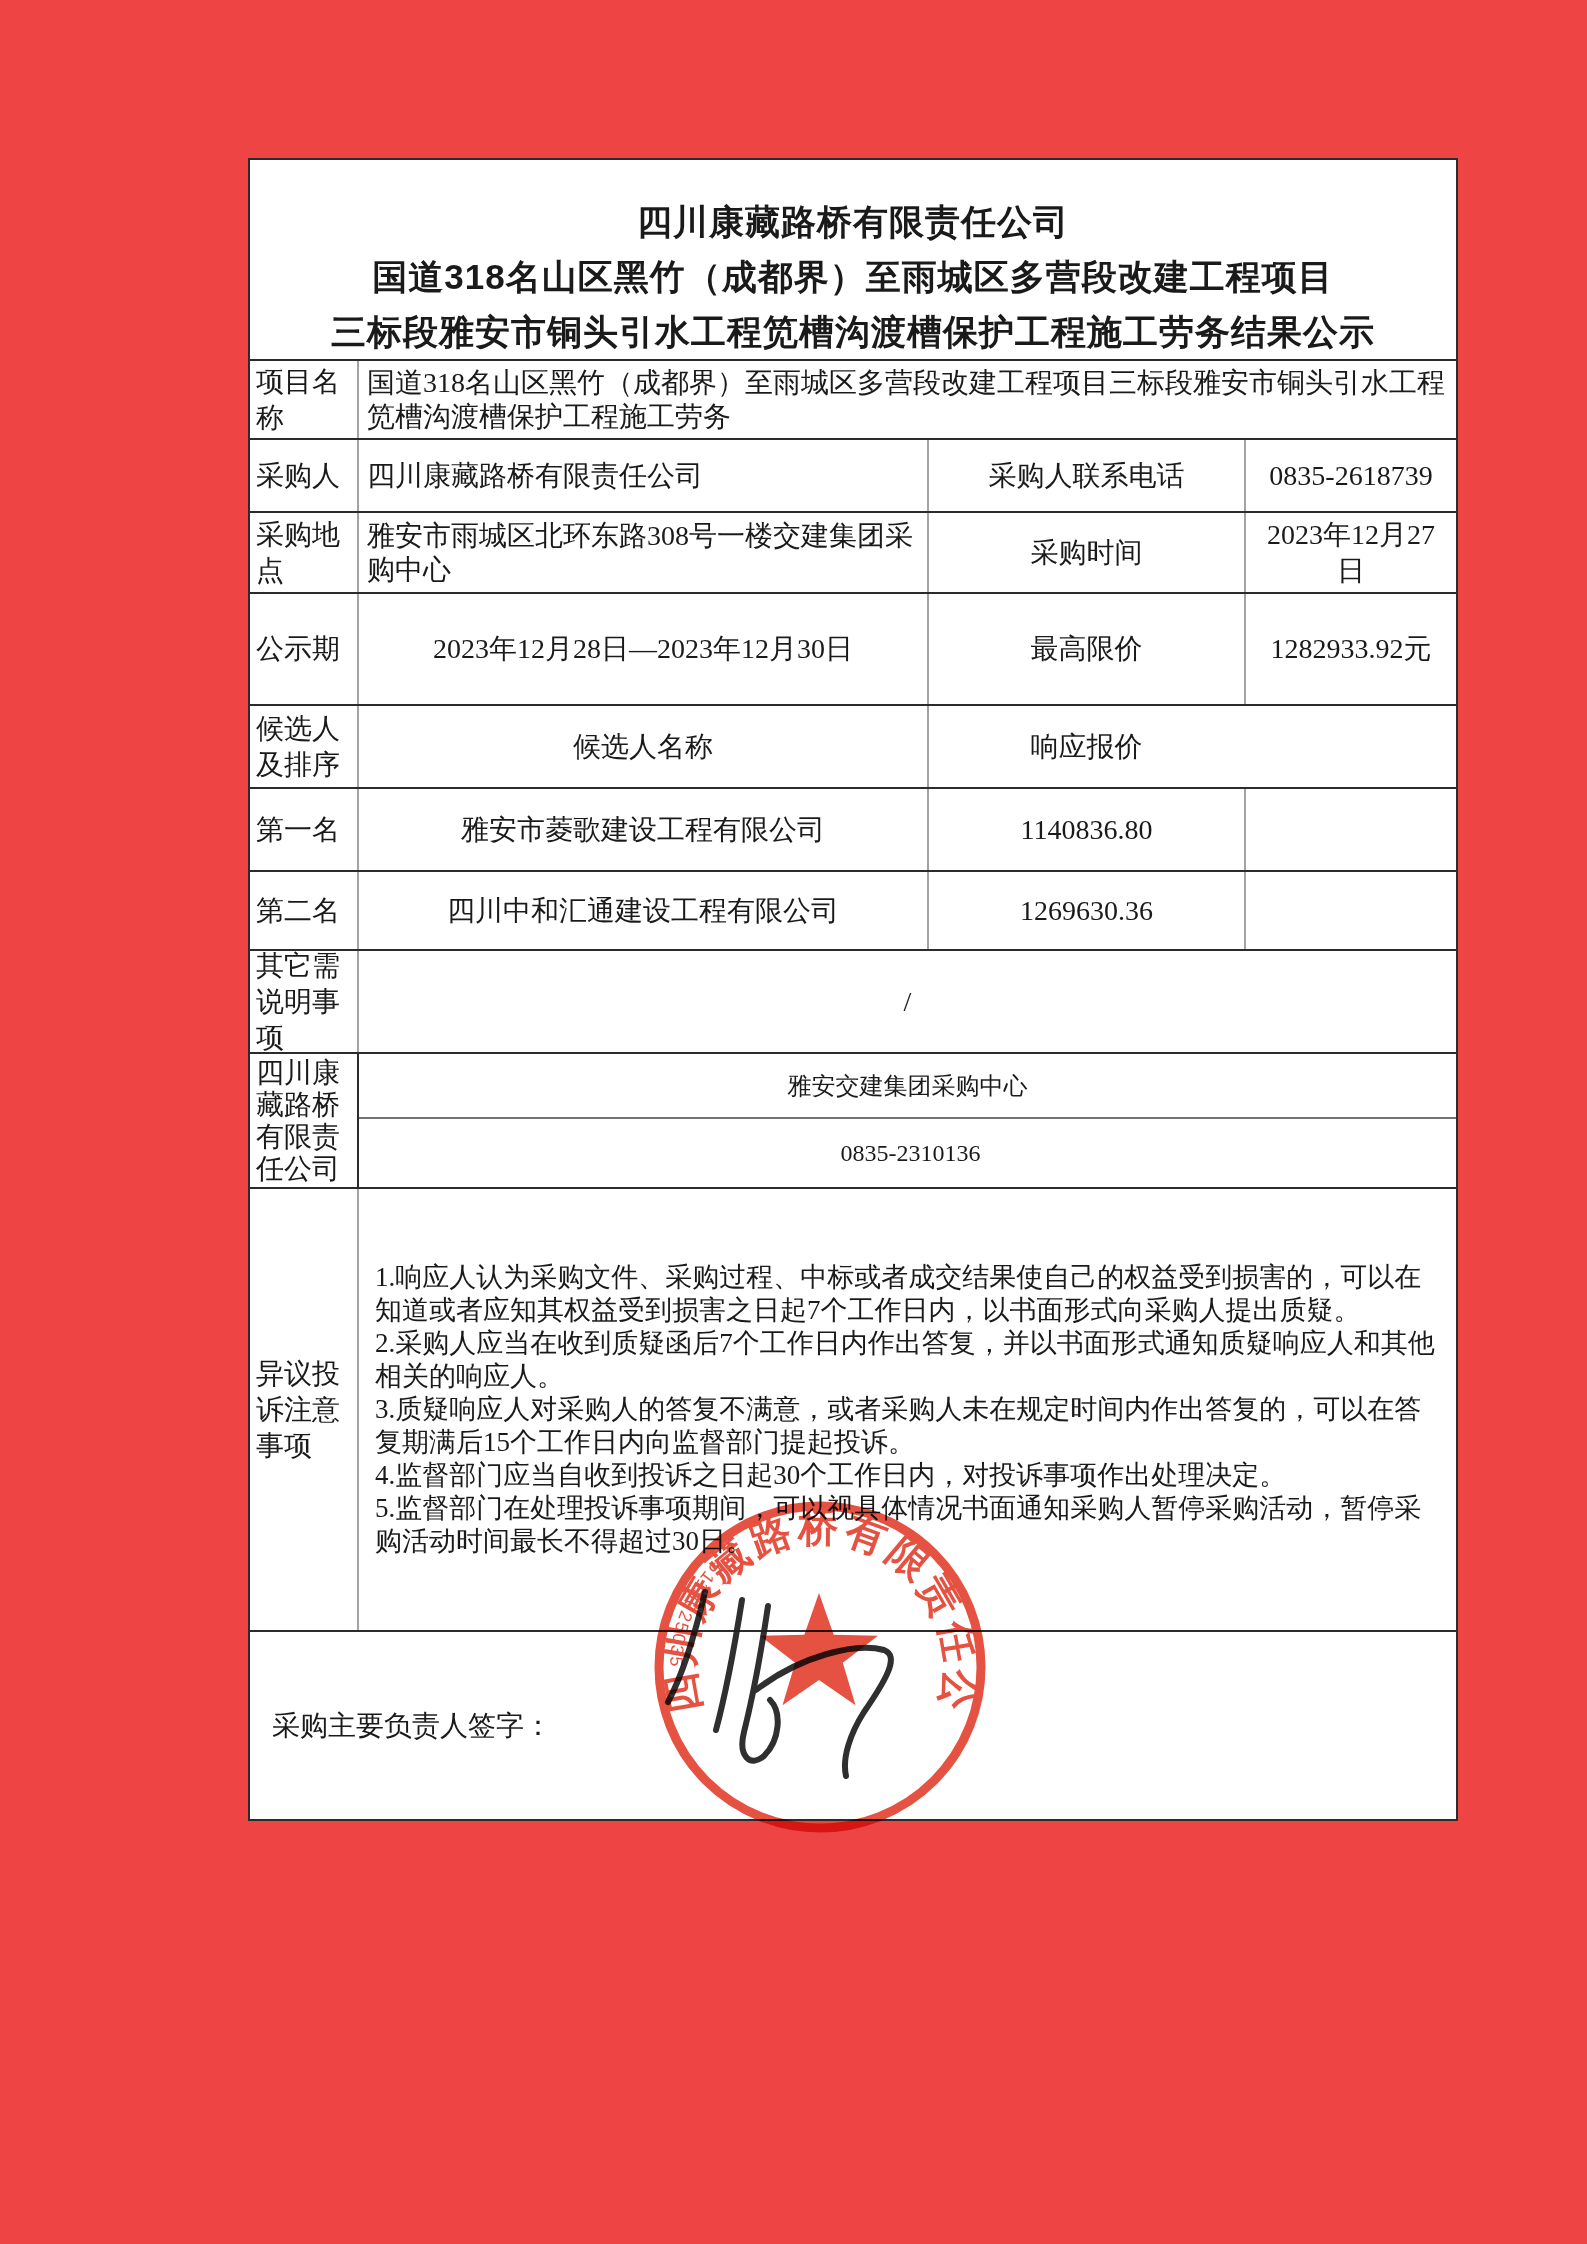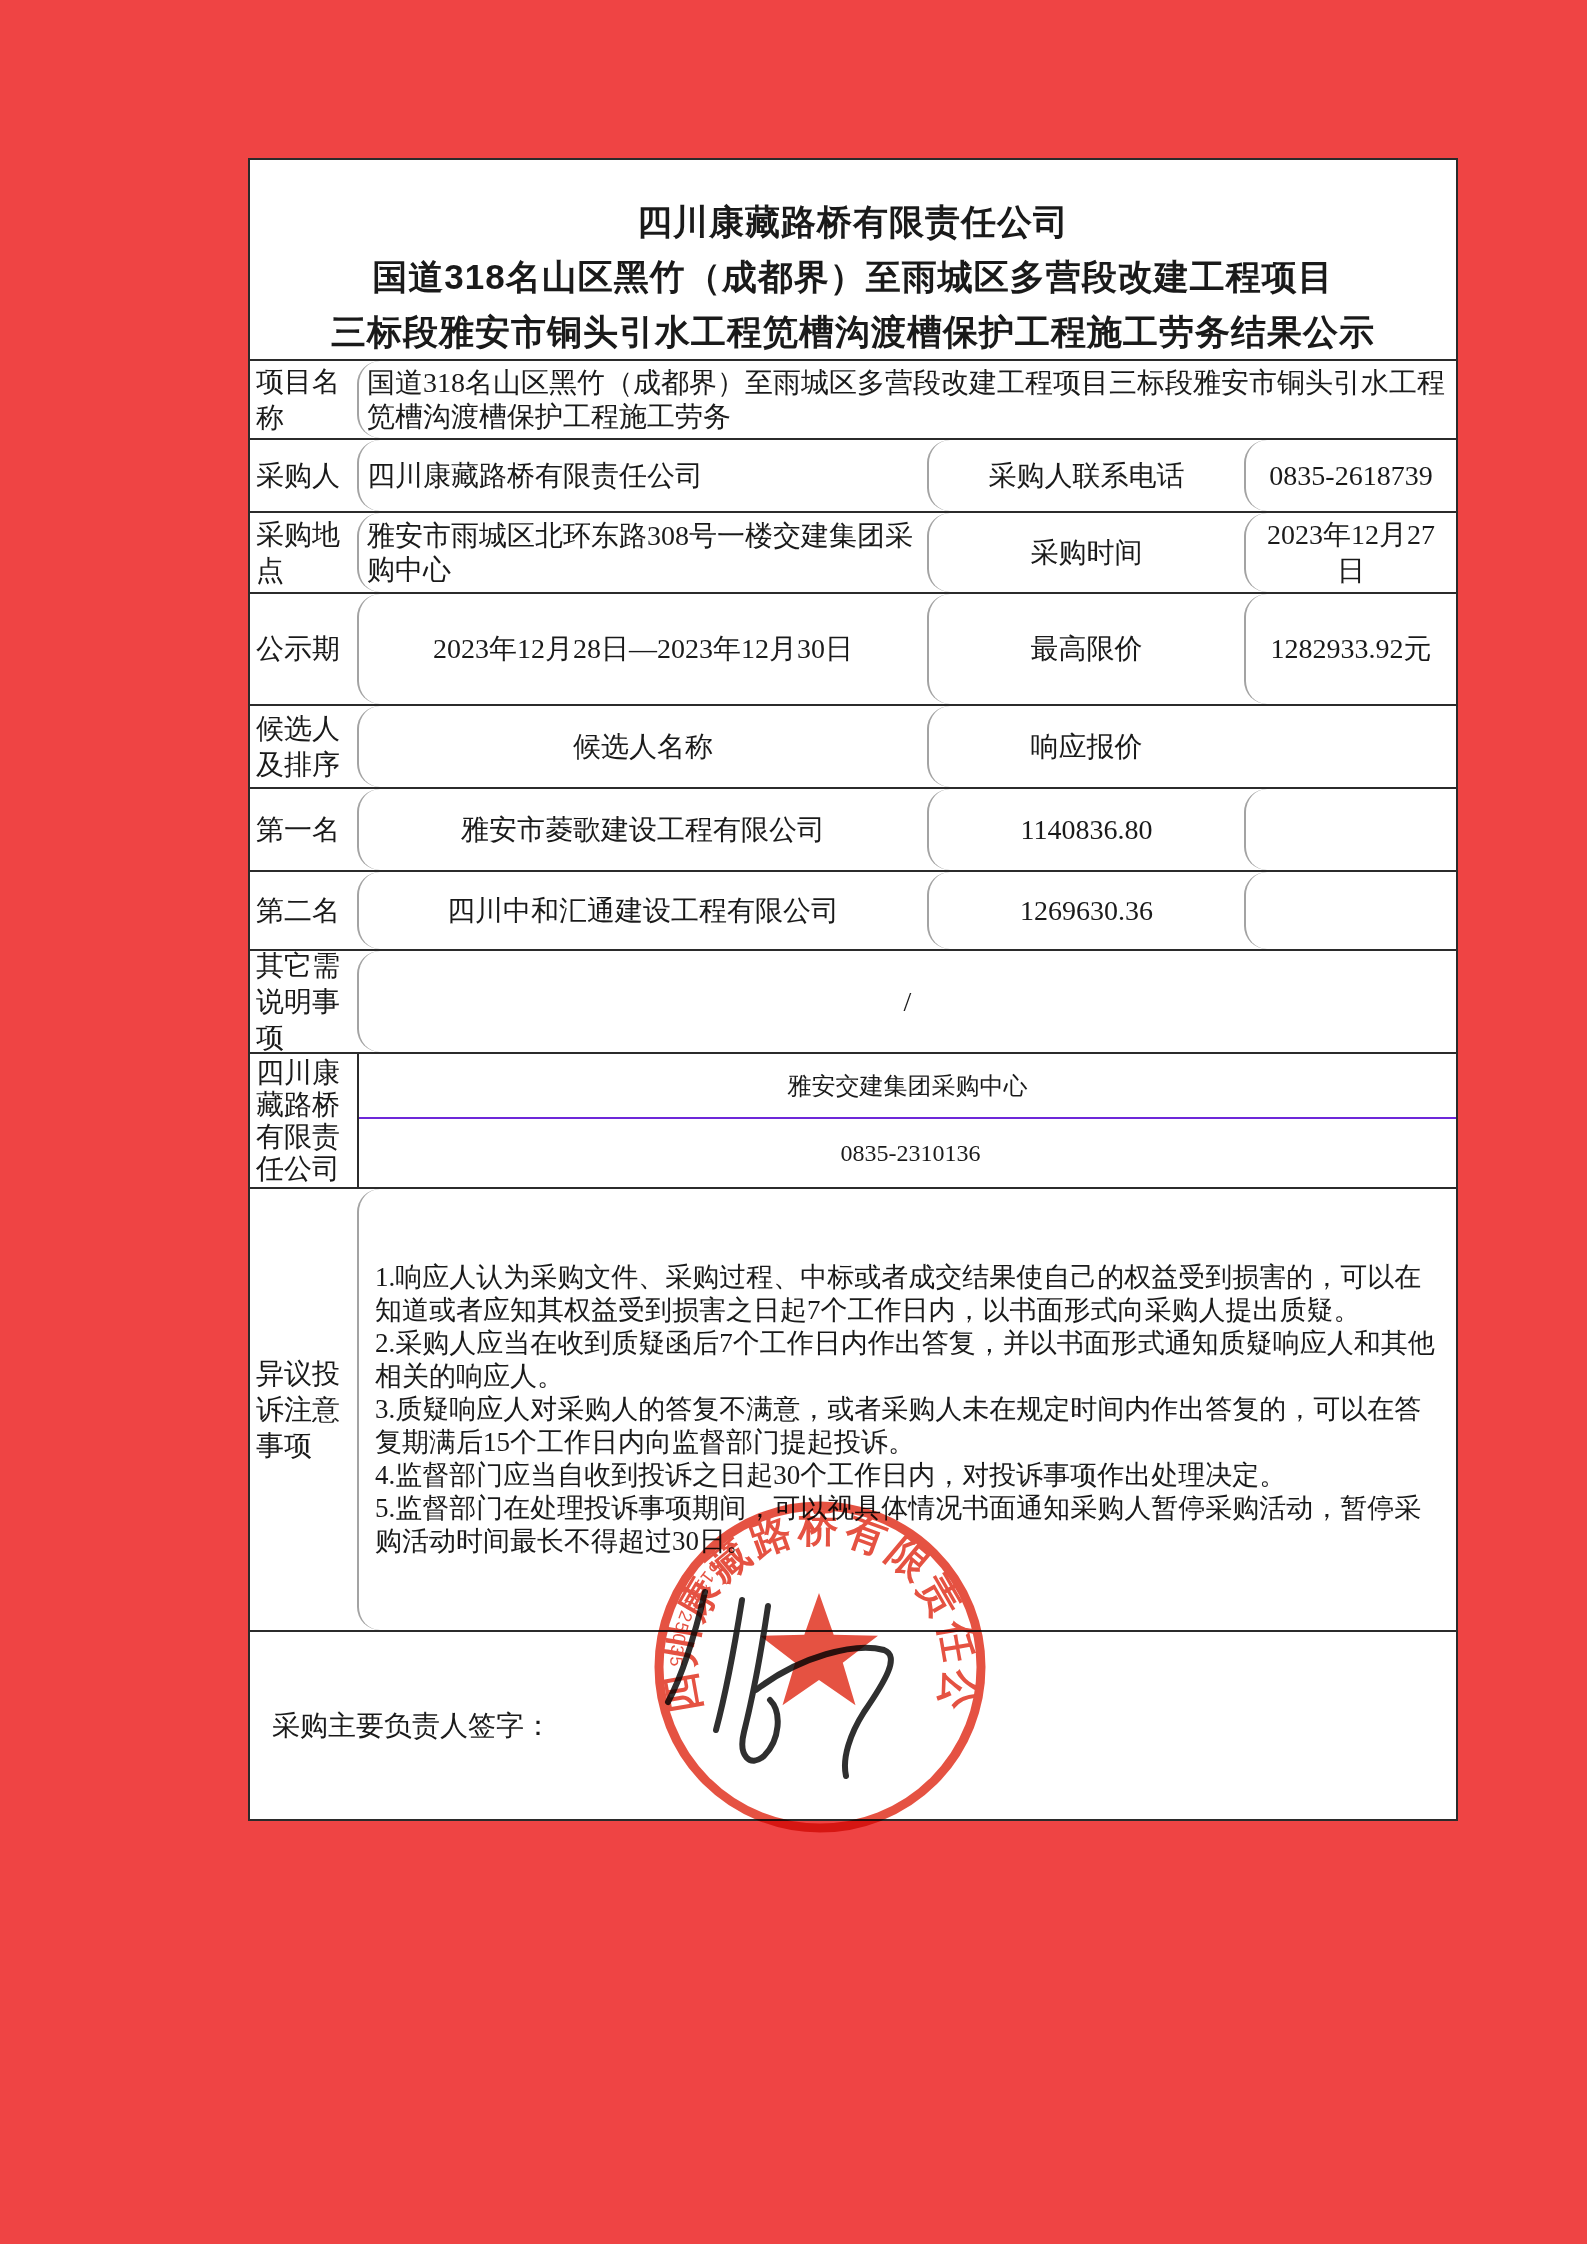--- a/index.html
+++ b/index.html
@@ -35,33 +35,32 @@
     box-sizing:border-box;
     align-items:stretch;
   }
   .cell{
     box-sizing:border-box;
     display:flex;
     align-items:center;
     font-size:28px;
     line-height:36px;
     padding:4px 8px;
-    border-radius:23px;
   }
   .cell + .cell{border-left:2px solid #a3a3a3;}
   .c1{width:107px;flex:none;padding:4px 6px;}
   .c2{width:570px;flex:none;}
   .c3{width:317px;flex:none;}
   .c4{flex:1;}
   .cmerge{flex:1;}
   .center{justify-content:center;text-align:center;}
   .left{justify-content:flex-start;text-align:left;}
   .sup-right{flex:1;display:flex;flex-direction:column;border-left:2px solid #2b2b2b;}
   .sup-cell{box-sizing:border-box;display:flex;align-items:center;justify-content:center;font-size:24px;}
-  .sup-cell.second{border-top:2px solid #6d28d9;padding-left:6px;}
+  .sup-cell.second{border-top:2px solid #737373;padding-left:6px;}
   .objection-text{
     display:block;
     padding:10px 10px 10px 8px;
     font-size:27px;
     line-height:33px;
     align-self:center;
   }
   .objection-text p{margin:0;}
   .sigrow{height:189px;}
   .sigrow .cell{padding-left:22px;}

